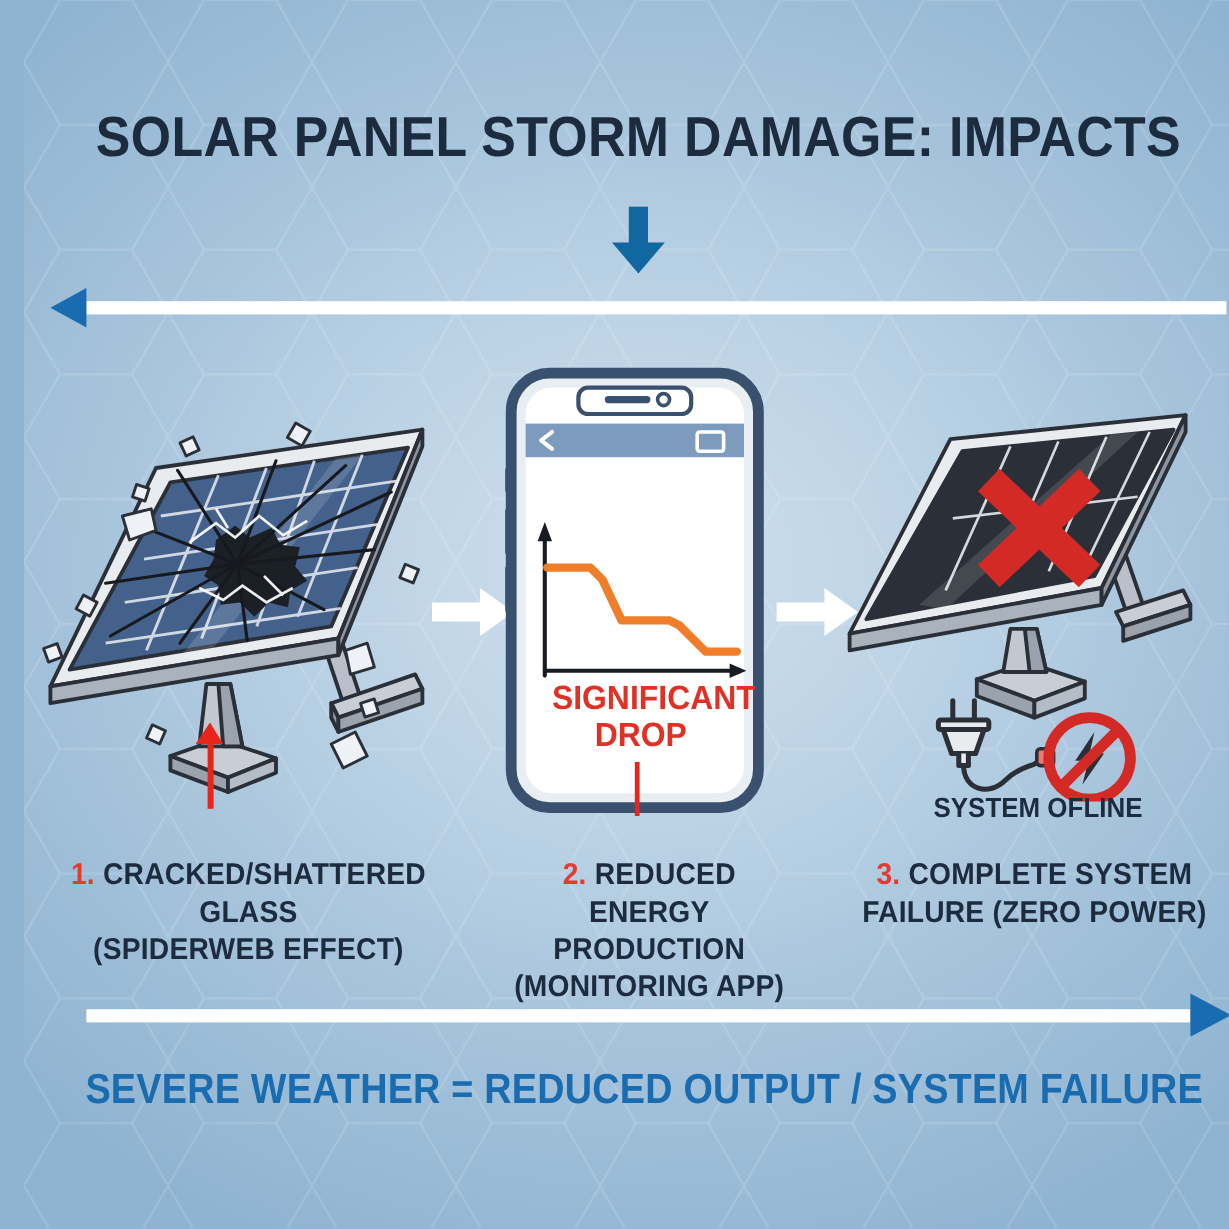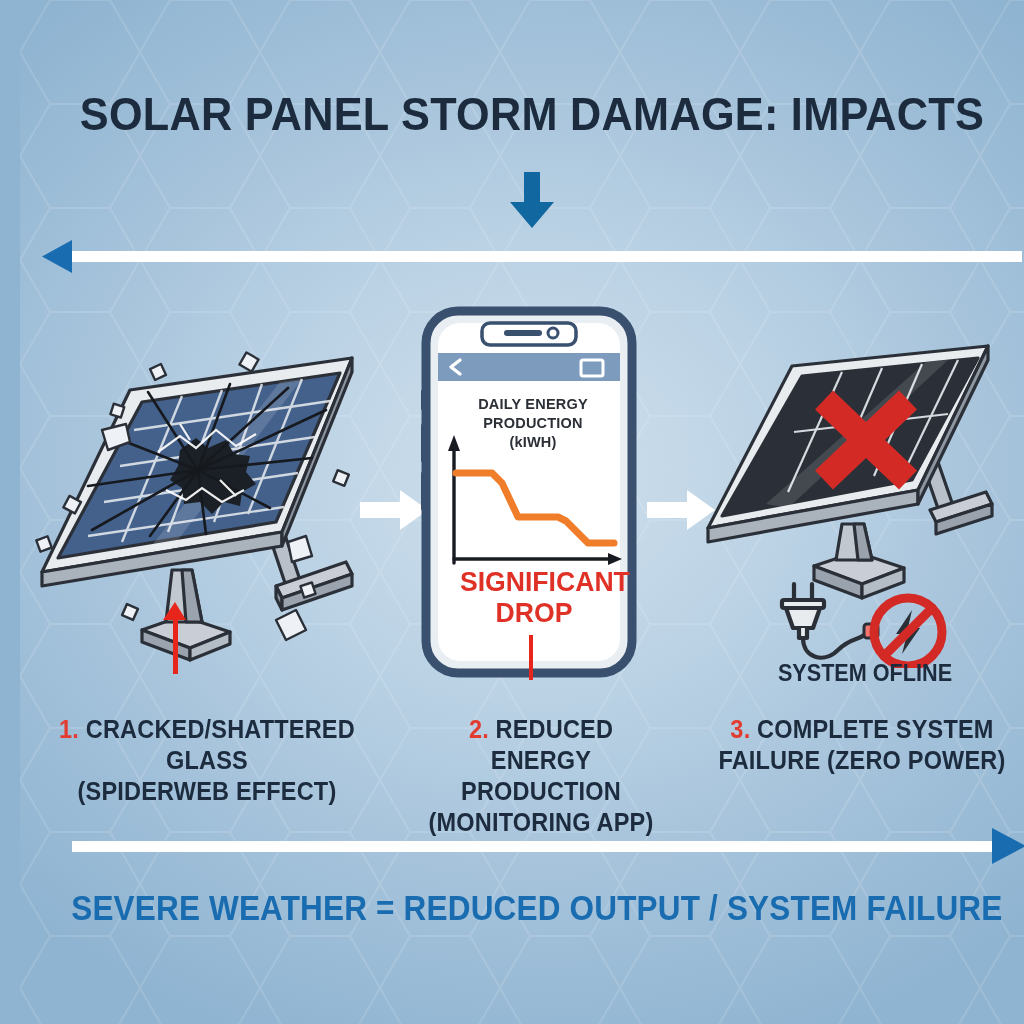--- a/index.html
+++ b/index.html
@@ -201,24 +201,20 @@
       <path d="M36 140 L36 258"></path>
       <path d="M36 254 L196 254"></path>
     </g>
     <path d="M30 146 L42 146 L36 130 Z" fill="#181c22"></path>
     <path d="M190 248 L190 260 L204 254 Z" fill="#181c22"></path>
 
     <polyline points="38,168 74,168 84,178 100,212 140,212 148,216 170,238 196,238" fill="none" stroke="#ef7d29" stroke-width="7" stroke-linejoin="round" stroke-linecap="round"></polyline>
 
     <rect x="111" y="330" width="4" height="45" fill="#e8251b"></rect>
   </svg>
-  <div class="scr-title">
-    <span>DAILY ENERGY</span><br>
-    <span>PRODUCTION (kIWH)</span>
-  </div>
   <div class="scr-drop">
     <span>SIGNIFICANT</span><br>
     <span>DROP</span>
   </div>
 
   <svg class="conn b" viewBox="0 0 70 46">
     <path d="M0 15 L40 15 L40 3 L68 23 L40 43 L40 31 L0 31 Z" fill="#ffffff"></path>
   </svg>
 
   <svg id="art3" class="panelart" viewBox="0 0 330 340">

